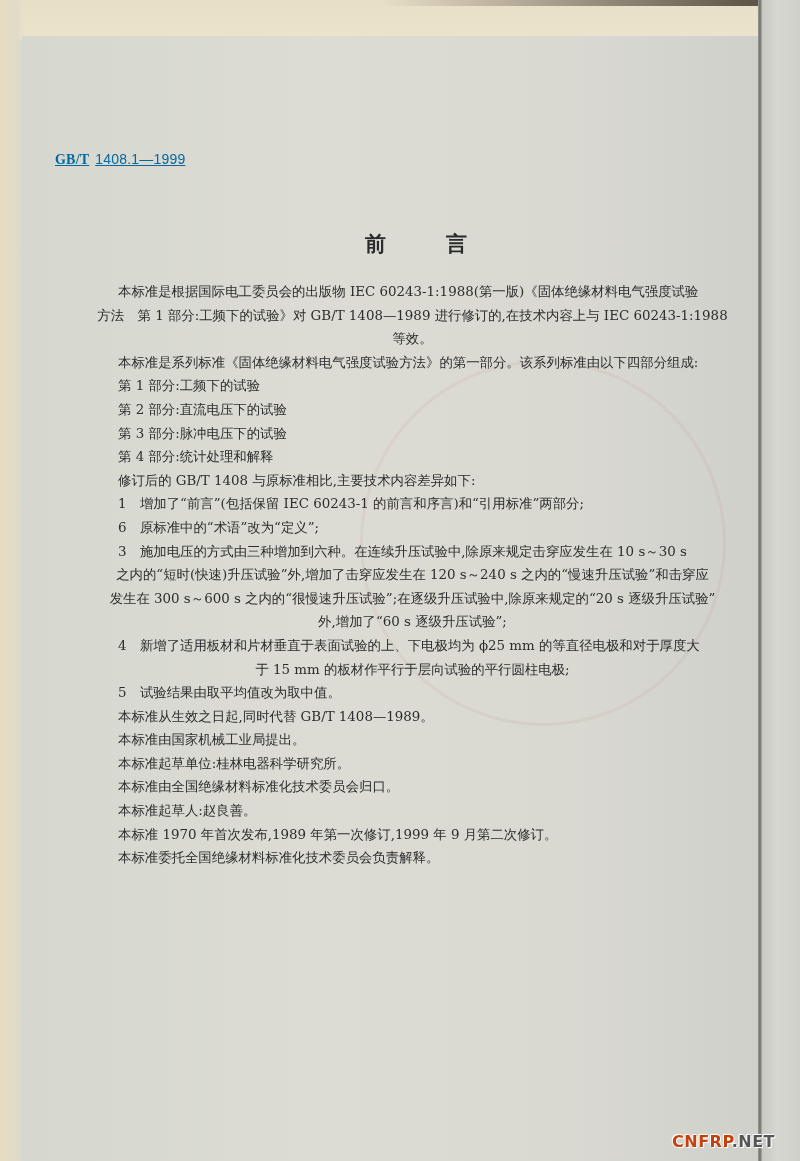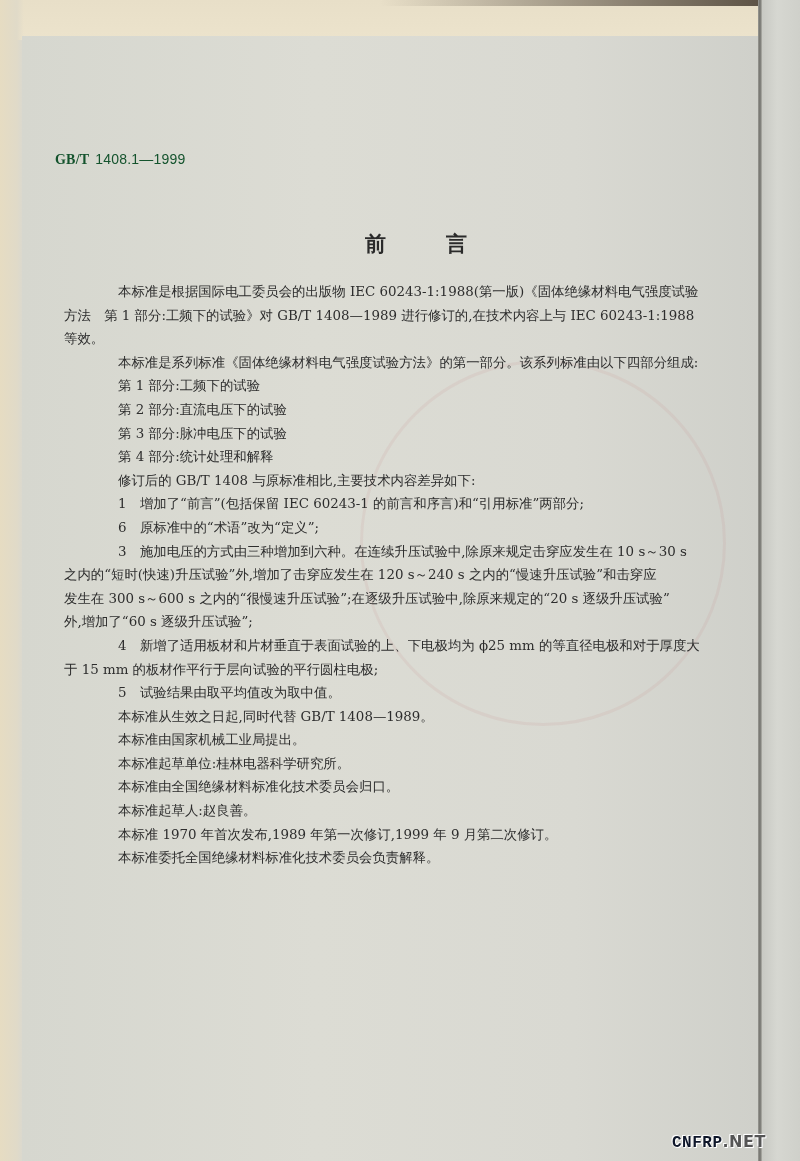--- a/index.html
+++ b/index.html
@@ -57,22 +57,23 @@
       width: 360px; height: 360px;
       border-radius: 50%;
       border: 3px solid rgba(200, 120, 120, 0.10);
       pointer-events: none;
     }
     .std-number {
       position: absolute;
       left: 55px; top: 151px;
       font-size: 14px;
       font-family: "Liberation Sans", sans-serif;
-      color: #14532d;
+      color: #0369a1;
       letter-spacing: 0.2px;
+      text-decoration: underline;
     }
     .std-number .gbt {
       font-family: "Liberation Serif", serif;
       font-weight: bold;
       margin-right: 6px;
     }
     .title {
       position: absolute;
       left: 316px; top: 230px;
       width: 200px;
@@ -87,31 +88,31 @@
     .body-text {
       position: absolute;
       left: 91px; top: 280px;
       width: 670px;
       font-size: 13.4px;
       line-height: 23.6px;
       color: #2d2d2d;
     }
     .p { margin: 0; white-space: nowrap; }
     .p.indent { padding-left: 27px; }
-    .p.cont { padding-left: 0; margin-left: -27px; }
+    .p.cont { padding-left: 0; margin-left: -27px; text-align: center; }
     .watermark {
       position: absolute;
       left: 672px; top: 1132px;
       font-family: "DejaVu Sans", sans-serif;
       font-weight: bold;
       font-size: 16px;
       letter-spacing: 0.5px;
       text-shadow: 0 0 2px #fff, 0 0 2px #fff, 1px 1px 0 #fff, -1px -1px 0 #fff;
     }
-    .watermark .brand { color: #0f172a; font-family: Liberation Mono, monospace; }
+    .watermark .brand { color: #c2410c; }
     .watermark .tld { color: #555555; }
   </style>
 </head>
 <body>
 
 <div class="top-edge"></div>
 <div class="top-shadow"></div>
 <div class="left-edge"></div>
 <div class="page"></div>
 <div class="gutter"></div>

